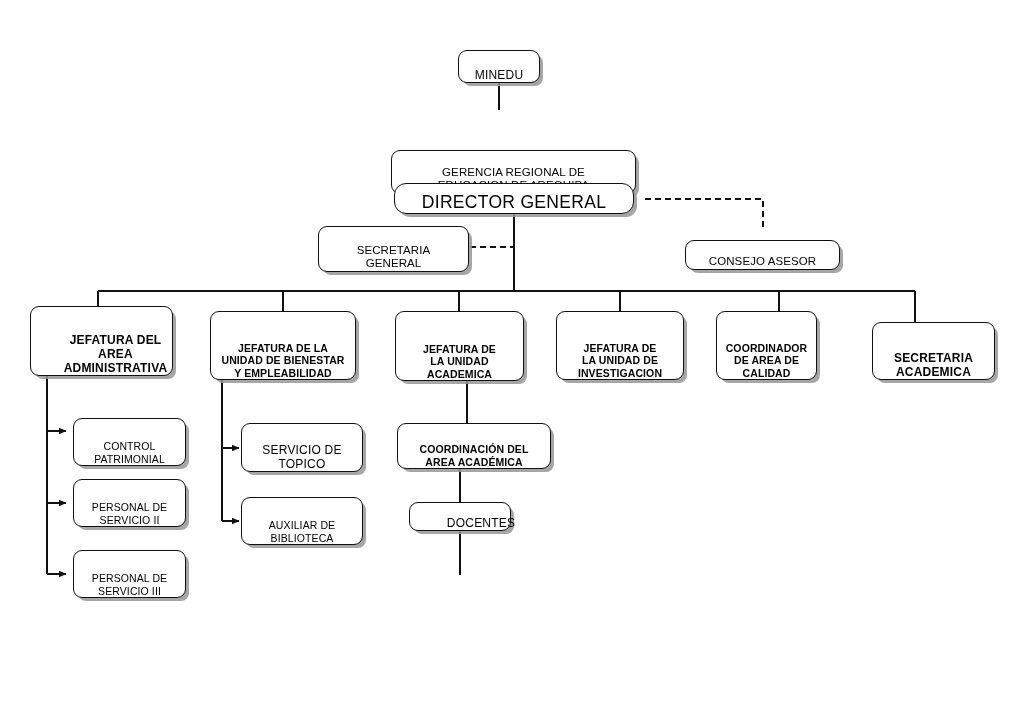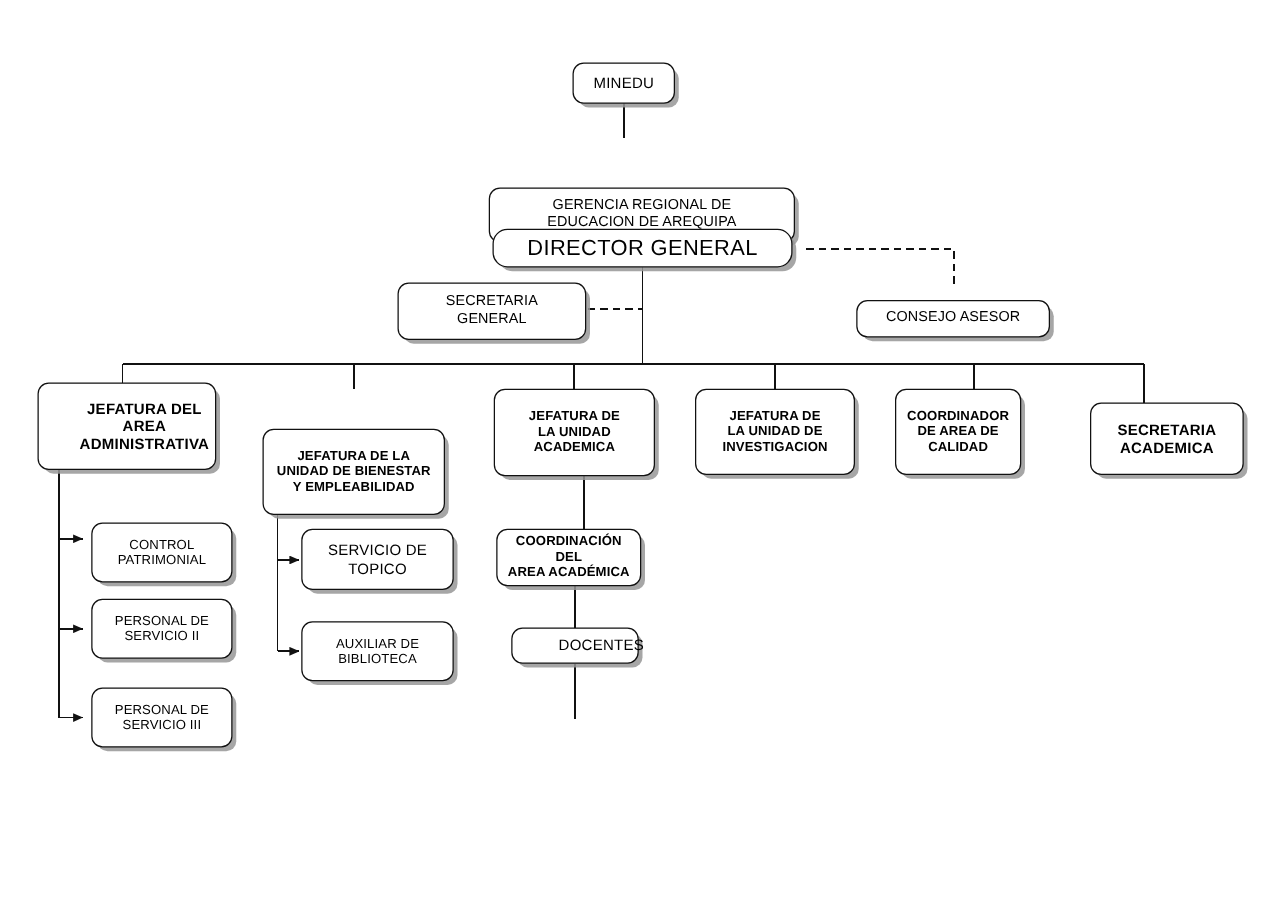--- a/index.html
+++ b/index.html
@@ -24,21 +24,21 @@
     height: 724px;
     pointer-events: none;
   }
   .node {
     position: absolute;
     box-sizing: border-box;
     background: #ffffff;
     border: 1.3px solid #111111;
     border-radius: 9px;
     display: flex;
-    align-items: center;
+    align-items: flex-end;
     justify-content: center;
     text-align: center;
     color: #000000;
     line-height: 1.18;
     z-index: 3;
     box-shadow: 4px 4px 0 -1px rgba(150,150,150,0.85);
   }
   .node .txt {
     display: block;
     padding: 0 5px;
@@ -121,21 +121,21 @@
   <div class="node" style="left:685px; top:227px; width:155px; height:30px;margin-top:13px;">
     <span class="txt f-reg s-115">CONSEJO ASESOR</span>
   </div>
 
   <div class="node" style="left:30px; top:306px; width:143px; height:70px;padding-left:28px;">
     <span class="txt f-bold s-12">JEFATURA DEL
 AREA
 ADMINISTRATIVA</span>
   </div>
 
-  <div class="node" style="left:210px; top:311px; width:146px; height:69px;margin-top:32px;">
+  <div class="node" style="left:210px; top:311px; width:146px; height:69px;">
     <span class="txt f-bold s-11">JEFATURA DE LA
 UNIDAD DE BIENESTAR
 Y EMPLEABILIDAD</span>
   </div>
 
   <div class="node" style="left:395px; top:311px; width:129px; height:70px;">
     <span class="txt f-bold s-11">JEFATURA DE
 LA UNIDAD
 ACADEMICA</span>
   </div>
@@ -175,21 +175,21 @@
   <div class="node" style="left:241px; top:423px; width:122px; height:49px;">
     <span class="txt f-reg s-12">SERVICIO DE
 TOPICO</span>
   </div>
 
   <div class="node" style="left:241px; top:497px; width:122px; height:48px;">
     <span class="txt f-reg s-11">AUXILIAR DE
 BIBLIOTECA</span>
   </div>
 
-  <div class="node" style="left:397px; top:423px; width:116px; height:46px;">
+  <div class="node" style="left:397px; top:423px; width:154px; height:46px;">
     <span class="txt f-bold s-11">COORDINACIÓN DEL
 AREA ACADÉMICA</span>
   </div>
 
   <div class="node" style="left:409px; top:502px; width:102px; height:29px;padding-left:42px;">
     <span class="txt f-reg s-12">DOCENTES</span>
   </div>
 
 
 </div>

